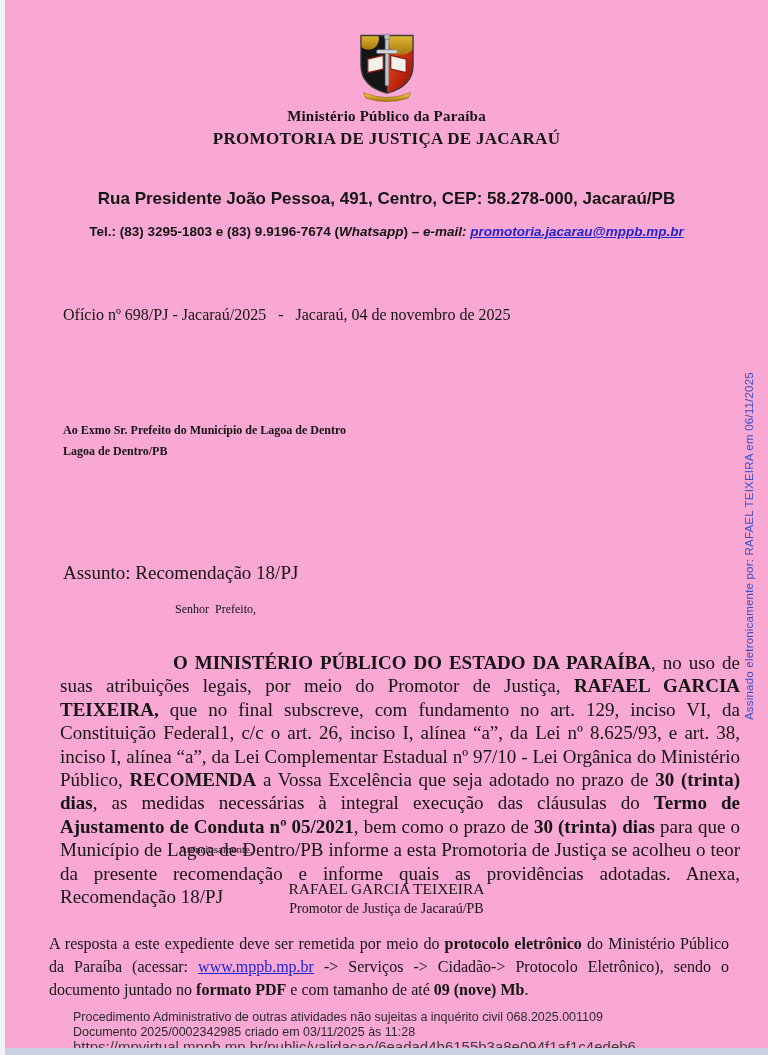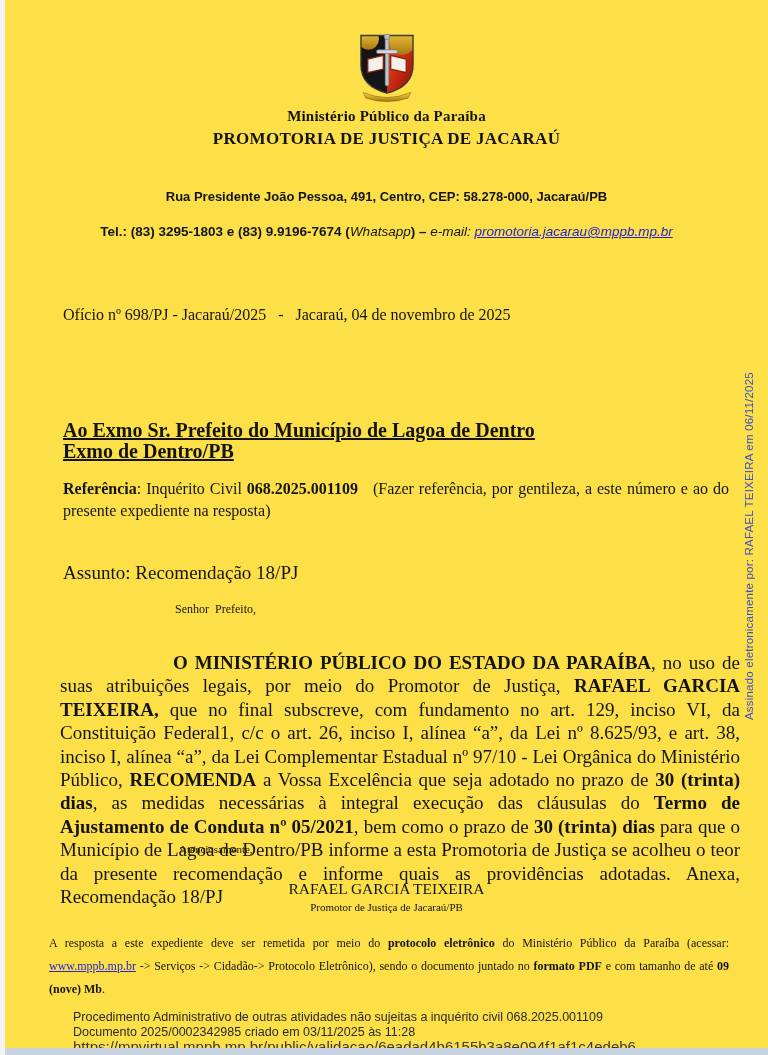--- a/index.html
+++ b/index.html
@@ -1,46 +1,46 @@
 <!DOCTYPE html>
 <html lang="pt"><head>
 <meta charset="utf-8">
 <style>
   html,body{margin:0;padding:0;background:#f2f2f4;}
   .page{
     position:relative;width:768px;height:1055px;margin:0 auto;
-    background:#fde047;overflow:hidden;color:#141414;
+    background:#f9a8d4;overflow:hidden;color:#141414;
     font-family:"Liberation Serif", serif;
     border-left:5px solid #f3f3f5;
     box-sizing:border-box;
   }
   .abs{position:absolute;}
   .centered{left:0;right:0;text-align:center;}
   .b{font-weight:bold;}
-  .bi{font-weight:normal;font-style:italic;text-align:right;}
+  .bi{font-weight:bold;font-style:italic;text-align:right;}
   .u{text-decoration:underline;}
   a.link,span.link{color:#2323cf;}
   a{cursor:pointer;}
 
   .crest{top:33px;left:0;right:0;display:flex;justify-content:center;}
   .org-line{top:108px;font-size:15px;font-weight:bold;letter-spacing:.2px;}
   .office-line{top:129px;font-size:17px;font-weight:bold;letter-spacing:.3px;}
-  .address-line{top:189px;font-family:"Liberation Sans",sans-serif;font-weight:bold;font-size:13px;}
+  .address-line{top:189px;font-family:"Liberation Sans",sans-serif;font-weight:bold;font-size:17px;}
   .tel-line{top:224px;font-family:"Liberation Sans",sans-serif;font-weight:bold;font-size:13.5px;}
   .oficio-line{top:306px;left:58px;font-size:16px;font-weight:normal;white-space:pre-wrap;}
-  .addressee{top:420px;left:58px;font-size:20px;font-weight:bold;line-height:21px;text-decoration:underline;}
+  .addressee{top:420px;left:58px;font-size:12px;font-weight:bold;line-height:21px;}
   .reference{top:478px;left:58px;width:666px;font-size:16px;line-height:21.5px;text-align:justify;}
   .subject{top:562px;left:58px;font-size:19px;}
   .salutation{top:602px;left:170px;font-size:12px;white-space:pre-wrap;}
   .body-par{top:640px;left:44px;width:680px;font-size:19px;line-height:23.4px;
     text-align:justify;text-indent:113px;margin:11px;}
   .regards{top:843px;left:174px;font-size:11px;}
   .signer-name{top:880px;font-size:15.5px;}
-  .signer-role{top:901px;font-size:11px;}
-  .response-note{top:932px;left:44px;width:680px;font-size:12px;line-height:23px;
+  .signer-role{top:901px;font-size:14px;}
+  .response-note{top:932px;left:44px;width:680px;font-size:16px;line-height:23px;
     text-align:justify;margin:0;}
   .doc-footer{top:1010px;left:58px;font-family:"Liberation Sans",sans-serif;color:#2a2a2a;margin-left:10px;}
   .doc-footer .f1,.doc-footer .f2{font-size:12.5px;line-height:15px;}
   .doc-footer .f3{font-size:15px;line-height:13px;color:#3a3a3a;}
   .bottom-bar{left:0;right:0;bottom:0;height:7px;background:#c8d2e1;}
   .stamp{
     top:372px;right:13px;height:348px;
     writing-mode:vertical-rl;transform:rotate(180deg);
     font-family:"Liberation Sans",sans-serif;font-size:11.5px;
     color:#3c4ec5;white-space:nowrap;letter-spacing:.2px;
@@ -85,24 +85,23 @@
 
   <div class="abs centered org-line">Ministério Público da Paraíba</div>
   <div class="abs centered office-line">PROMOTORIA DE JUSTIÇA DE JACARAÚ</div>
   <div class="abs centered address-line">Rua Presidente João Pessoa, 491, Centro, CEP: 58.278-000, Jacaraú/PB</div>
   <div class="abs centered tel-line"><span class="b">Tel.: (83) 3295-1803 e (83) 9.9196-7674 (</span><span class="bi">Whatsapp</span><span class="b">) –  </span><span class="bi">e-mail:</span><span class="b">  </span><a class="link bi u">promotoria.jacarau@mppb.mp.br</a></div>
 
   <div class="abs oficio-line">Ofício nº 698/PJ - Jacaraú/2025&nbsp;&nbsp; -&nbsp;&nbsp; Jacaraú, 04 de novembro de 2025</div>
 
   <div class="abs addressee">
     <div>Ao Exmo Sr. Prefeito do Município de Lagoa de Dentro</div>
-    <div>Exmo de Dentro/PB</div>
+    <div>Lagoa de Dentro/PB</div>
   </div>
 
-  <div class="abs reference"><span class="b">Referência</span><span>: Inquérito Civil </span><span class="b">068.2025.001109</span><span>&nbsp;&nbsp; (Fazer referência, por gentileza, a este número e ao do presente expediente na resposta)</span></div>
 
   <div class="abs subject">Assunto: Recomendação 18/PJ</div>
   <div class="abs salutation">Senhor&nbsp;&nbsp;Prefeito,</div>
 
   <p class="abs body-par"><span class="b">O MINISTÉRIO PÚBLICO DO ESTADO DA PARAÍBA</span><span>, no uso de suas atribuições legais, por meio do Promotor de Justiça, </span><span class="b">RAFAEL GARCIA TEIXEIRA,</span><span> que no final subscreve, com fundamento no art. 129, inciso VI, da Constituição Federal1, c/c o art. 26, inciso I, alínea “a”, da Lei nº 8.625/93, e art. 38, inciso I, alínea “a”, da Lei Complementar Estadual nº 97/10 - Lei Orgânica do Ministério Público, </span><span class="b">RECOMENDA</span><span> a Vossa Excelência que seja adotado no prazo de </span><span class="b">30 (trinta) dias</span><span>, as medidas necessárias à integral execução das cláusulas do </span><span class="b">Termo de Ajustamento de Conduta nº 05/2021</span><span>, bem como o prazo de </span><span class="b">30 (trinta) dias</span><span> para que o Município de Lagoa de Dentro/PB informe a esta Promotoria de Justiça se acolheu o teor da presente recomendação e informe quais as providências adotadas. Anexa, Recomendação 18/PJ</span></p>
 
   <div class="abs regards">Atenciosamente,</div>
   <div class="abs centered signer-name">RAFAEL GARCIA TEIXEIRA</div>
   <div class="abs centered signer-role">Promotor de Justiça de Jacaraú/PB</div>
 

